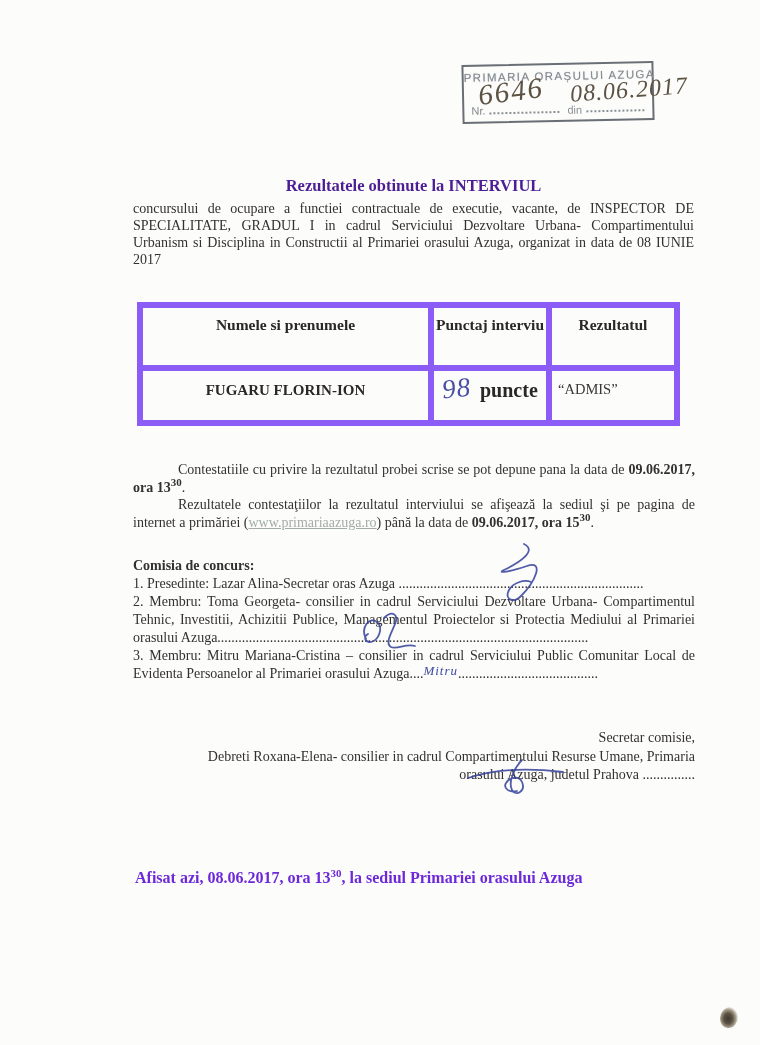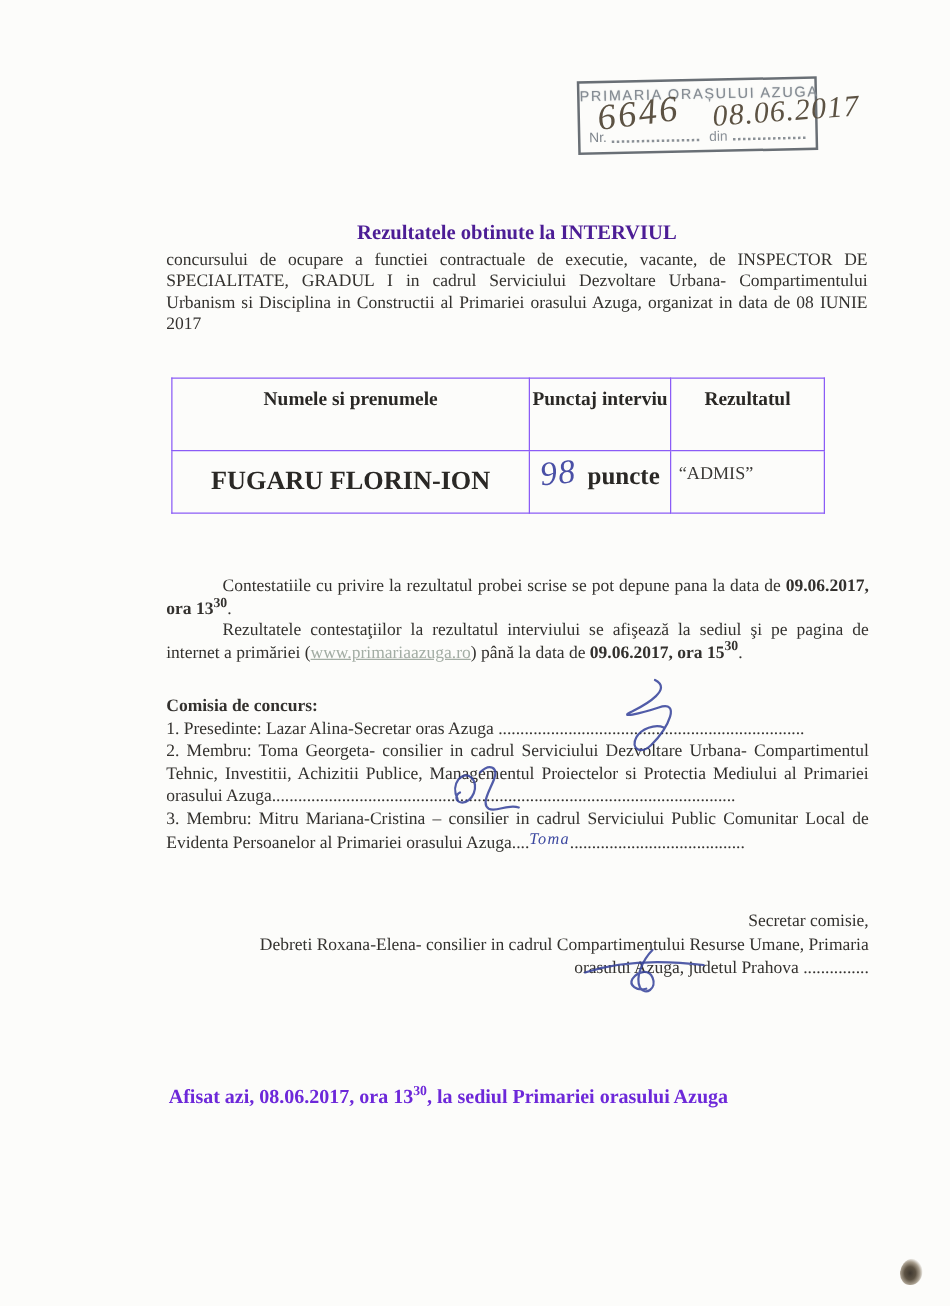--- a/index.html
+++ b/index.html
@@ -24,24 +24,24 @@
            white-space:nowrap;letter-spacing:1px;}
 
   
   .doc-title{position:absolute;left:133px;top:176px;width:561px;text-align:center;
              font-weight:bold;font-size:16.5px;color:#4c1d95;}
   .intro{position:absolute;left:133px;top:200px;width:561px;font-size:14px;line-height:17px;
          text-align:justify;}
 
   
   .rtable{position:absolute;left:137px;top:302px;border-collapse:collapse;}
-  .rtable td{border:1px solid #8b5cf6;vertical-align:top;}
+  .rtable td{border:6px solid #8b5cf6;vertical-align:top;}
   .c1{width:283px;} .c2{width:110px;} .c3{width:120px;}
   .th{font-weight:bold;font-size:15.5px;text-align:center;padding-top:8px;height:48px;color:#2a2825;}
-  .cell-name{font-weight:bold;font-size:21px;text-align:center;padding-top:11px;height:37px;color:#2a2825;}
+  .cell-name{font-weight:bold;font-size:15px;text-align:center;padding-top:11px;height:37px;color:#2a2825;}
   .cell-score{padding:2px 0 0 8px;}
   .hw-score{font-style:italic;font-size:27px;color:#4a50a6;display:inline-block;
             transform:rotate(-6deg);letter-spacing:1px;}
   .score-unit{font-weight:bold;font-size:20px;color:#2a2825;padding-left:9px;}
   .cell-result{font-size:14.5px;padding:10px 0 0 6px;color:#3a3835;}
 
   
   .contest{position:absolute;left:133px;top:461px;width:562px;font-size:14px;line-height:17.5px;
            text-align:justify;}
   .contest p{margin:0;text-indent:45px;}
@@ -107,21 +107,21 @@
 
   <div class="contest">
     <p><span>Contestatiile cu privire la rezultatul probei scrise se pot depune pana la data de </span><b><span>09.06.2017, ora 13</span><sup>30</sup></b><span>.</span></p>
     <p><span>Rezultatele contestaţiilor la rezultatul interviului se afişează la sediul şi pe pagina de internet a primăriei (</span><span class="url">www.primariaazuga.ro</span><span>) până la data de </span><b><span>09.06.2017, ora 15</span><sup>30</sup></b><span>.</span></p>
   </div>
 
   <div class="commission">
     <div class="heading">Comisia de concurs:</div>
     <div class="member">1. Presedinte: Lazar Alina-Secretar oras Azuga ......................................................................</div>
     <div class="member">2. Membru: Toma Georgeta- consilier in cadrul Serviciului Dezvoltare Urbana- Compartimentul Tehnic, Investitii, Achizitii Publice, Managementul Proiectelor si Protectia Mediului al Primariei orasului Azuga..........................................................................................................</div>
-    <div class="member"><span>3. Membru: Mitru Mariana-Cristina – consilier in cadrul Serviciului Public Comunitar Local de Evidenta Persoanelor al Primariei orasului Azuga....</span><span class="hw-mitu">Toma</span><span>........................................</span></div>
+    <div class="member"><span>3. Membru: Mitru Mariana-Cristina – consilier in cadrul Serviciului Public Comunitar Local de Evidenta Persoanelor al Primariei orasului Azuga....</span><span class="hw-mitu">Mitru</span><span>........................................</span></div>
   </div>
 
   <div class="secretary">
     <p>Secretar comisie,</p>
     <p>Debreti Roxana-Elena- consilier in cadrul Compartimentului Resurse Umane, Primaria</p>
     <p><span>orasului Azuga, judetul Prahova </span><span>...............</span></p>
   </div>
 
   <div class="afisat"><span>Afisat azi, 08.06.2017, ora 13</span><sup>30</sup><span>, la sediul Primariei orasului Azuga</span></div>
 

